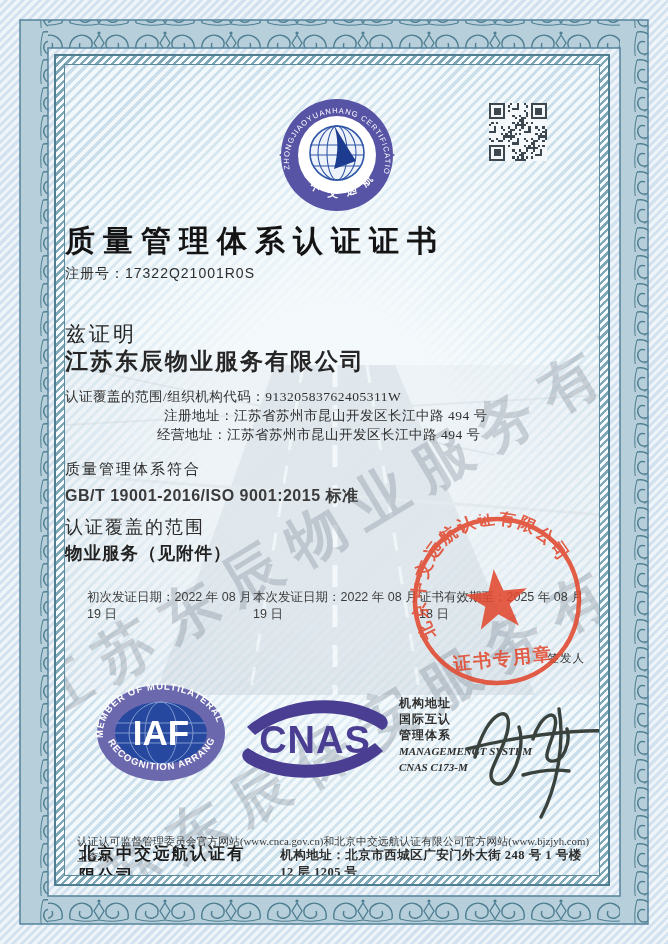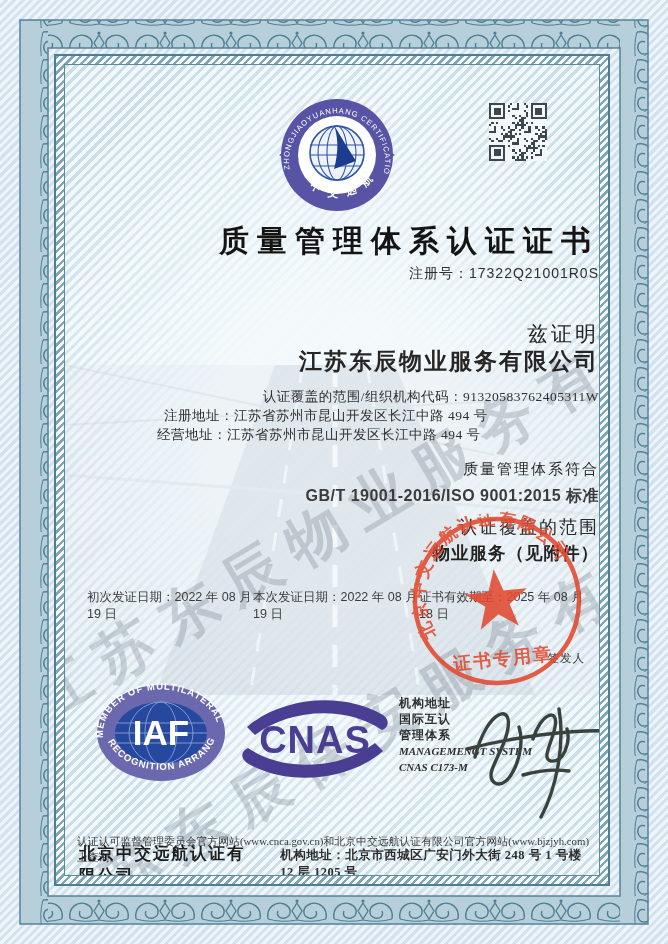--- a/index.html
+++ b/index.html
@@ -21,21 +21,21 @@
     z-index:2;
   }
   .content{
     position:relative;width:100%;height:100%;box-sizing:border-box;
     border:1px solid #5d8b9c;overflow:hidden;
     background:
       radial-gradient(ellipse 65% 52% at 50% 48%, rgba(244,249,252,.97) 35%, rgba(244,249,252,0) 100%),
       repeating-linear-gradient(135deg,#cadfeb 0 3px,#f3f8fb 3px 7px);
   }
   .abs{position:absolute;}
-  .center-line{left:0;right:0;text-align:right;}
+  .center-line{left:0;right:0;text-align:left;}
   
   .photo{left:0;right:0;top:300px;height:330px;z-index:1;opacity:.5;}
   .photo svg{display:block;}
   
   .wm{
     z-index:2;white-space:nowrap;
     font-family:"Liberation Sans","DejaVu Sans",sans-serif;
     font-weight:bold;font-size:58px;letter-spacing:16px;
     color:rgba(125,138,150,.34);
     transform:rotate(-31deg);transform-origin:left center;

